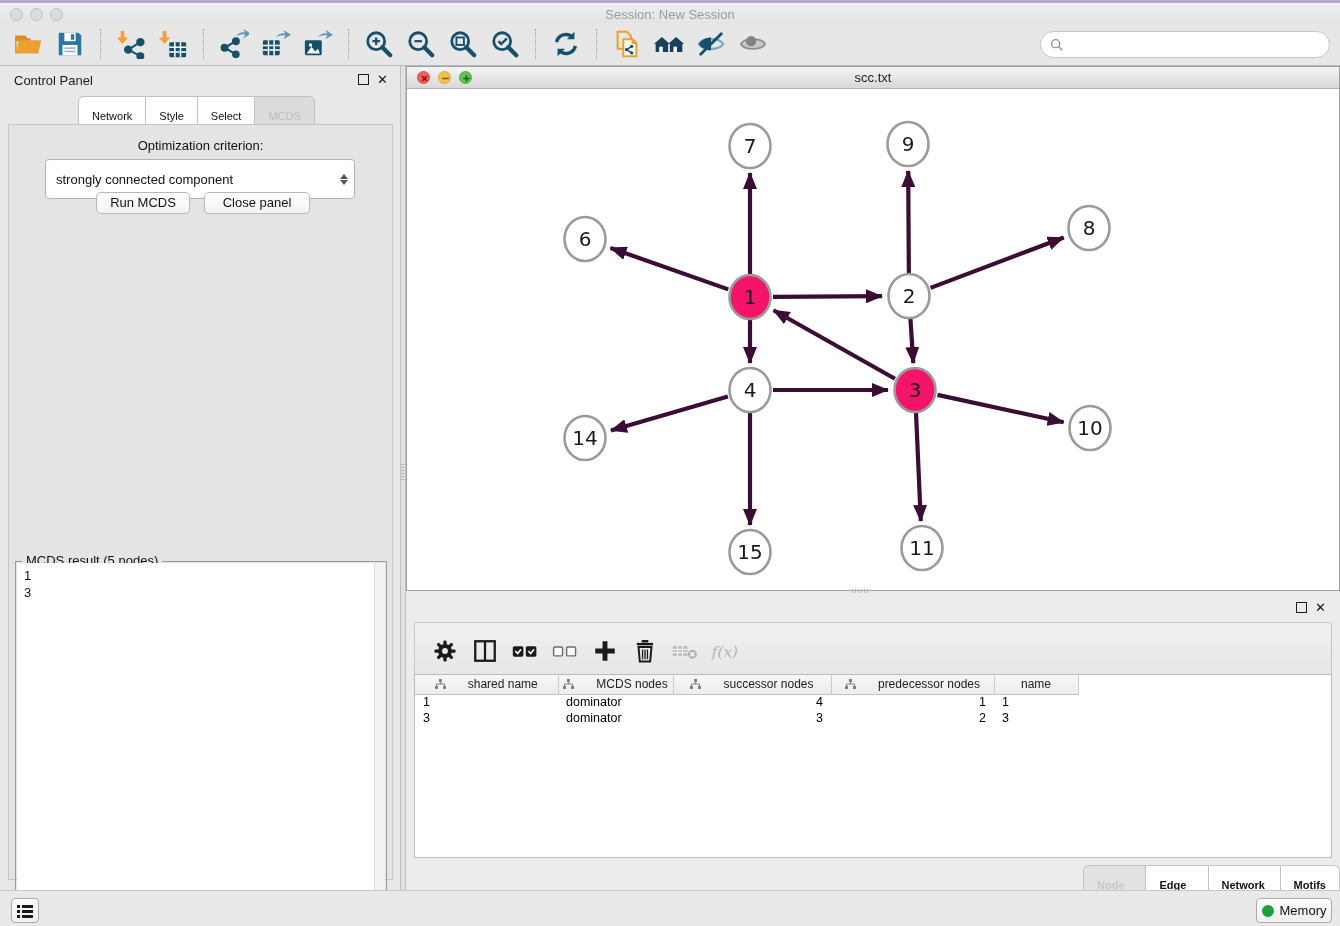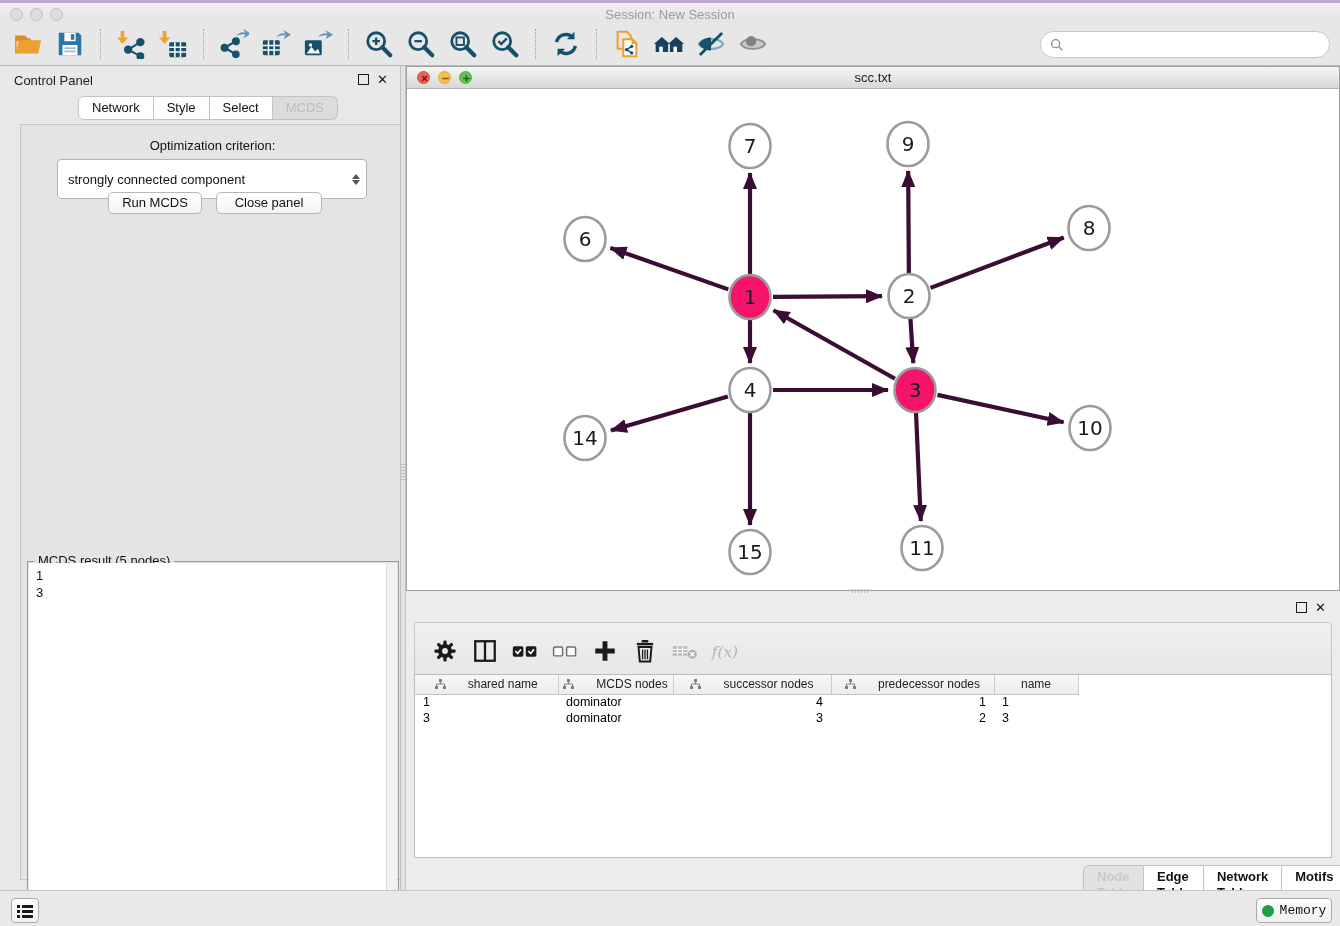--- a/index.html
+++ b/index.html
@@ -22,27 +22,27 @@
 
   
   .control-panel { position:absolute; left:0; top:66px; width:400px; height:824px; background:#e8e8e8; }
   .panel-head { position:absolute; left:0; top:0; width:100%; height:28px; }
   .panel-head .ptitle { position:absolute; left:14px; top:7px; font-size:13px; color:#1c1c1c; }
   .head-btns { position:absolute; right:12px; top:8px; display:flex; gap:8px; }
   .float-box { width:11px; height:11px; border:1.5px solid #1a1a1a; }
   .xicon { font-size:13px; font-weight:bold; color:#111; line-height:11px; }
 
   .segtabs { display:flex; position:absolute; }
-  .segtab { font-size:13px; padding:3px 13px; background:#fff; border:1px solid #c2c2c2; border-left:none; color:#111; cursor:default; line-height:16px; }
+  .segtab { font-size:11px; padding:11px 13px; background:#fff; border:1px solid #c2c2c2; border-left:none; color:#111; cursor:default; line-height:16px; }
   .segtab:first-child { border-left:1px solid #c2c2c2; border-radius:6px 0 0 6px; }
   .segtab:last-child { border-radius:0 6px 6px 0; }
   .segtab.sel { background:#dcdcdc; color:#bdbdbd; }
   .cp-tabs { left:78px; top:30px; }
 
-  .cp-body { position:absolute; left:20px; top:58px; width:385px; height:756px; background:#e4e4e4; border:1px solid #c6c6c6; }
+  .cp-body { position:absolute; left:8px; top:58px; width:385px; height:756px; background:#e4e4e4; border:1px solid #c6c6c6; }
   .opt-label { position:absolute; left:0; right:0; top:13px; text-align:center; font-size:13px; color:#111; }
   .dropdown { position:absolute; left:36px; top:34px; width:310px; height:40px; background:#fff; border:1px solid #b4b4b4; border-radius:4px; display:flex; align-items:center; padding-left:10px; font-size:13px; color:#111; }
   .dd-stepper { margin-left:auto; margin-right:6px; display:flex; flex-direction:column; align-items:center; justify-content:center; gap:1px; }
   .dd-stepper span { width:0; height:0; border-left:4px solid transparent; border-right:4px solid transparent; }
   .dd-up { border-bottom:5px solid #555; }
   .dd-down { border-top:5px solid #555; }
   .cp-btn { position:absolute; top:67px; height:22px; background:linear-gradient(#ffffff,#f4f4f4); border:1px solid #b8b8b8; border-radius:5px; font-size:13px; color:#111; text-align:center; line-height:20px; cursor:default; }
   .btn-run { left:87px; width:94px; }
   .btn-close { left:195px; width:106px; }
 
@@ -80,21 +80,21 @@
   table.grid th .hwrap { display:flex; align-items:center; justify-content:center; gap:22px; }
   table.grid td { height:16px; padding:0 8px; color:#000; font-size:12.5px; }
   td.al { text-align:left; } td.ar { text-align:right; }
 
   .tp-tabs { left:677px; top:270px; position:absolute; }
   .tp-tabs .segtab { font-weight:bold; }
   .tp-tabs .segtab.sel { background:#e2e2e2; color:#c8c8c8; }
 
   
   .statusbar { position:absolute; left:0; top:890px; width:1340px; height:36px; background:#e9e9e9; border-top:1px solid #c8c8c8; }
-  .sb-btn { position:absolute; height:25px; background:linear-gradient(#fdfdfd,#f0f0f0); border:1px solid #ababab; border-radius:4px; display:flex; align-items:center; justify-content:center; cursor:default;font-family:Liberation Mono, monospace; }
+  .sb-btn { position:absolute; height:25px; background:linear-gradient(#fdfdfd,#f0f0f0); border:1px solid #ababab; border-radius:4px; display:flex; align-items:center; justify-content:center; cursor:default; }
   .sb-list { left:11px; top:7px; width:28px; }
   .sb-mem { right:8px; top:7px; width:76px; gap:6px; font-size:13px; color:#111; }
   .mem-dot { width:12px; height:12px; border-radius:50%; background:#1d9e3f; }
 </style>
 </head>
 <body>
 
 <div id="app">
 
   <div class="purple-strip"></div>

